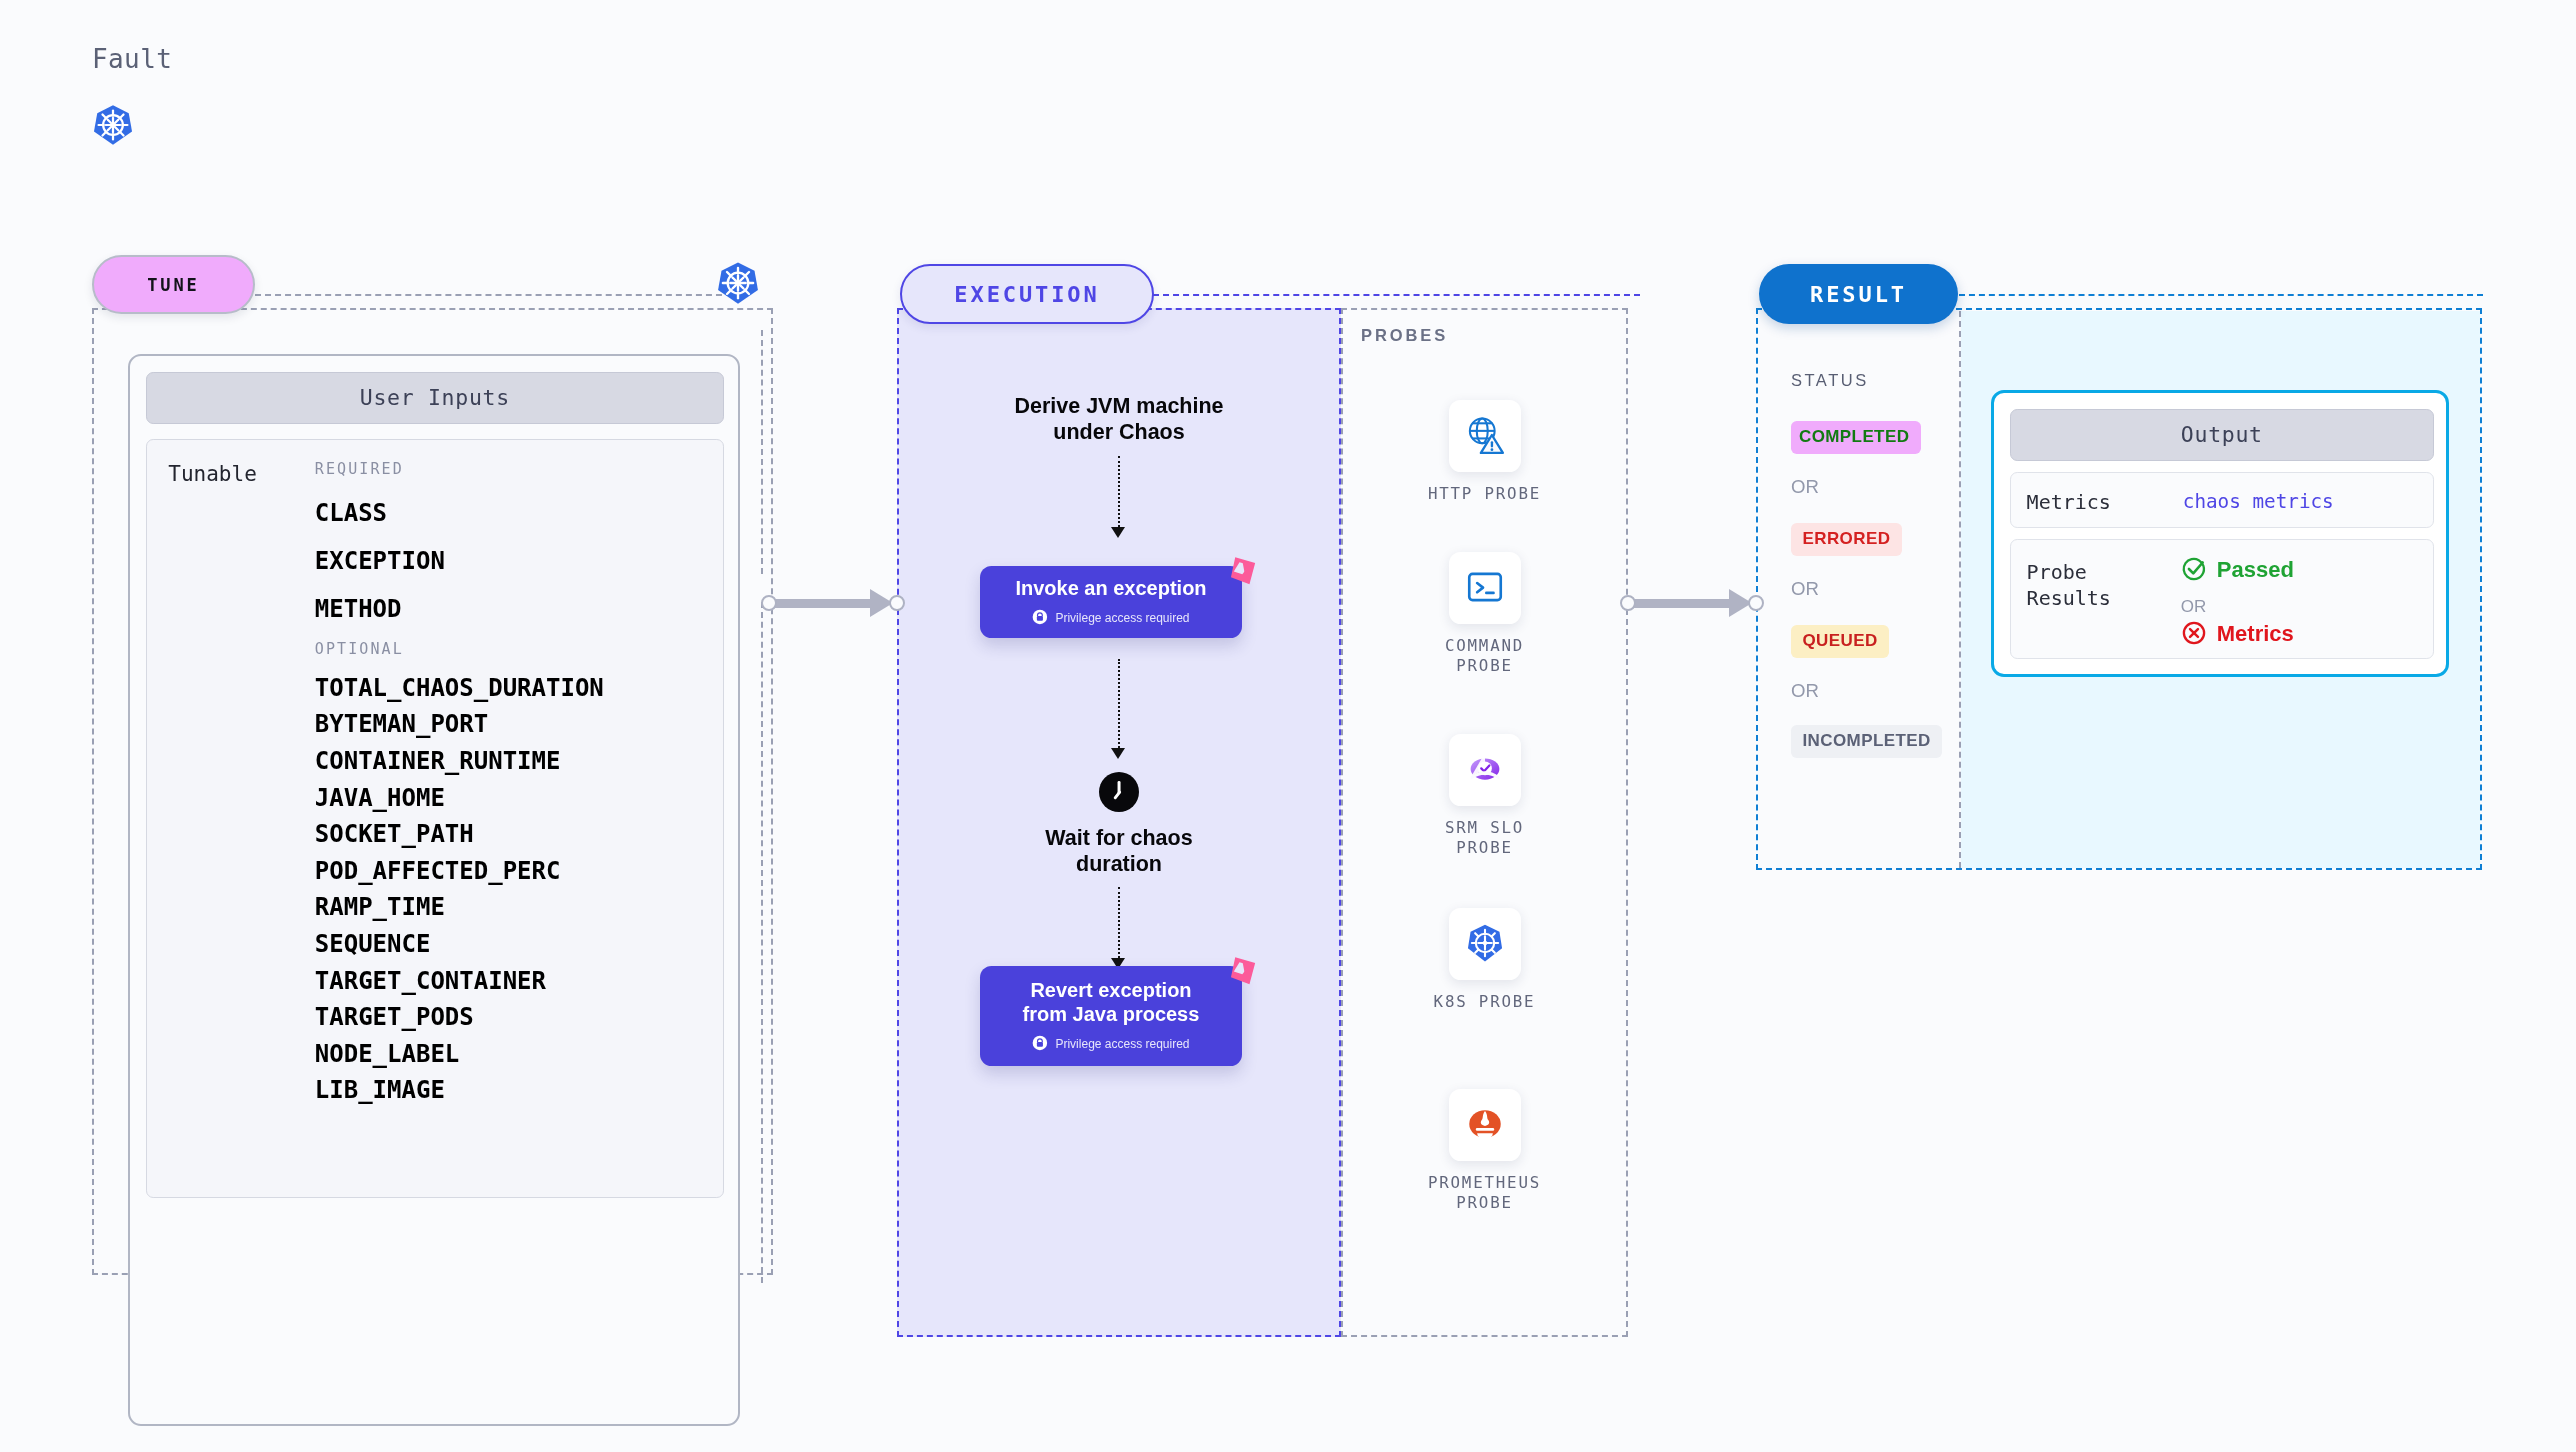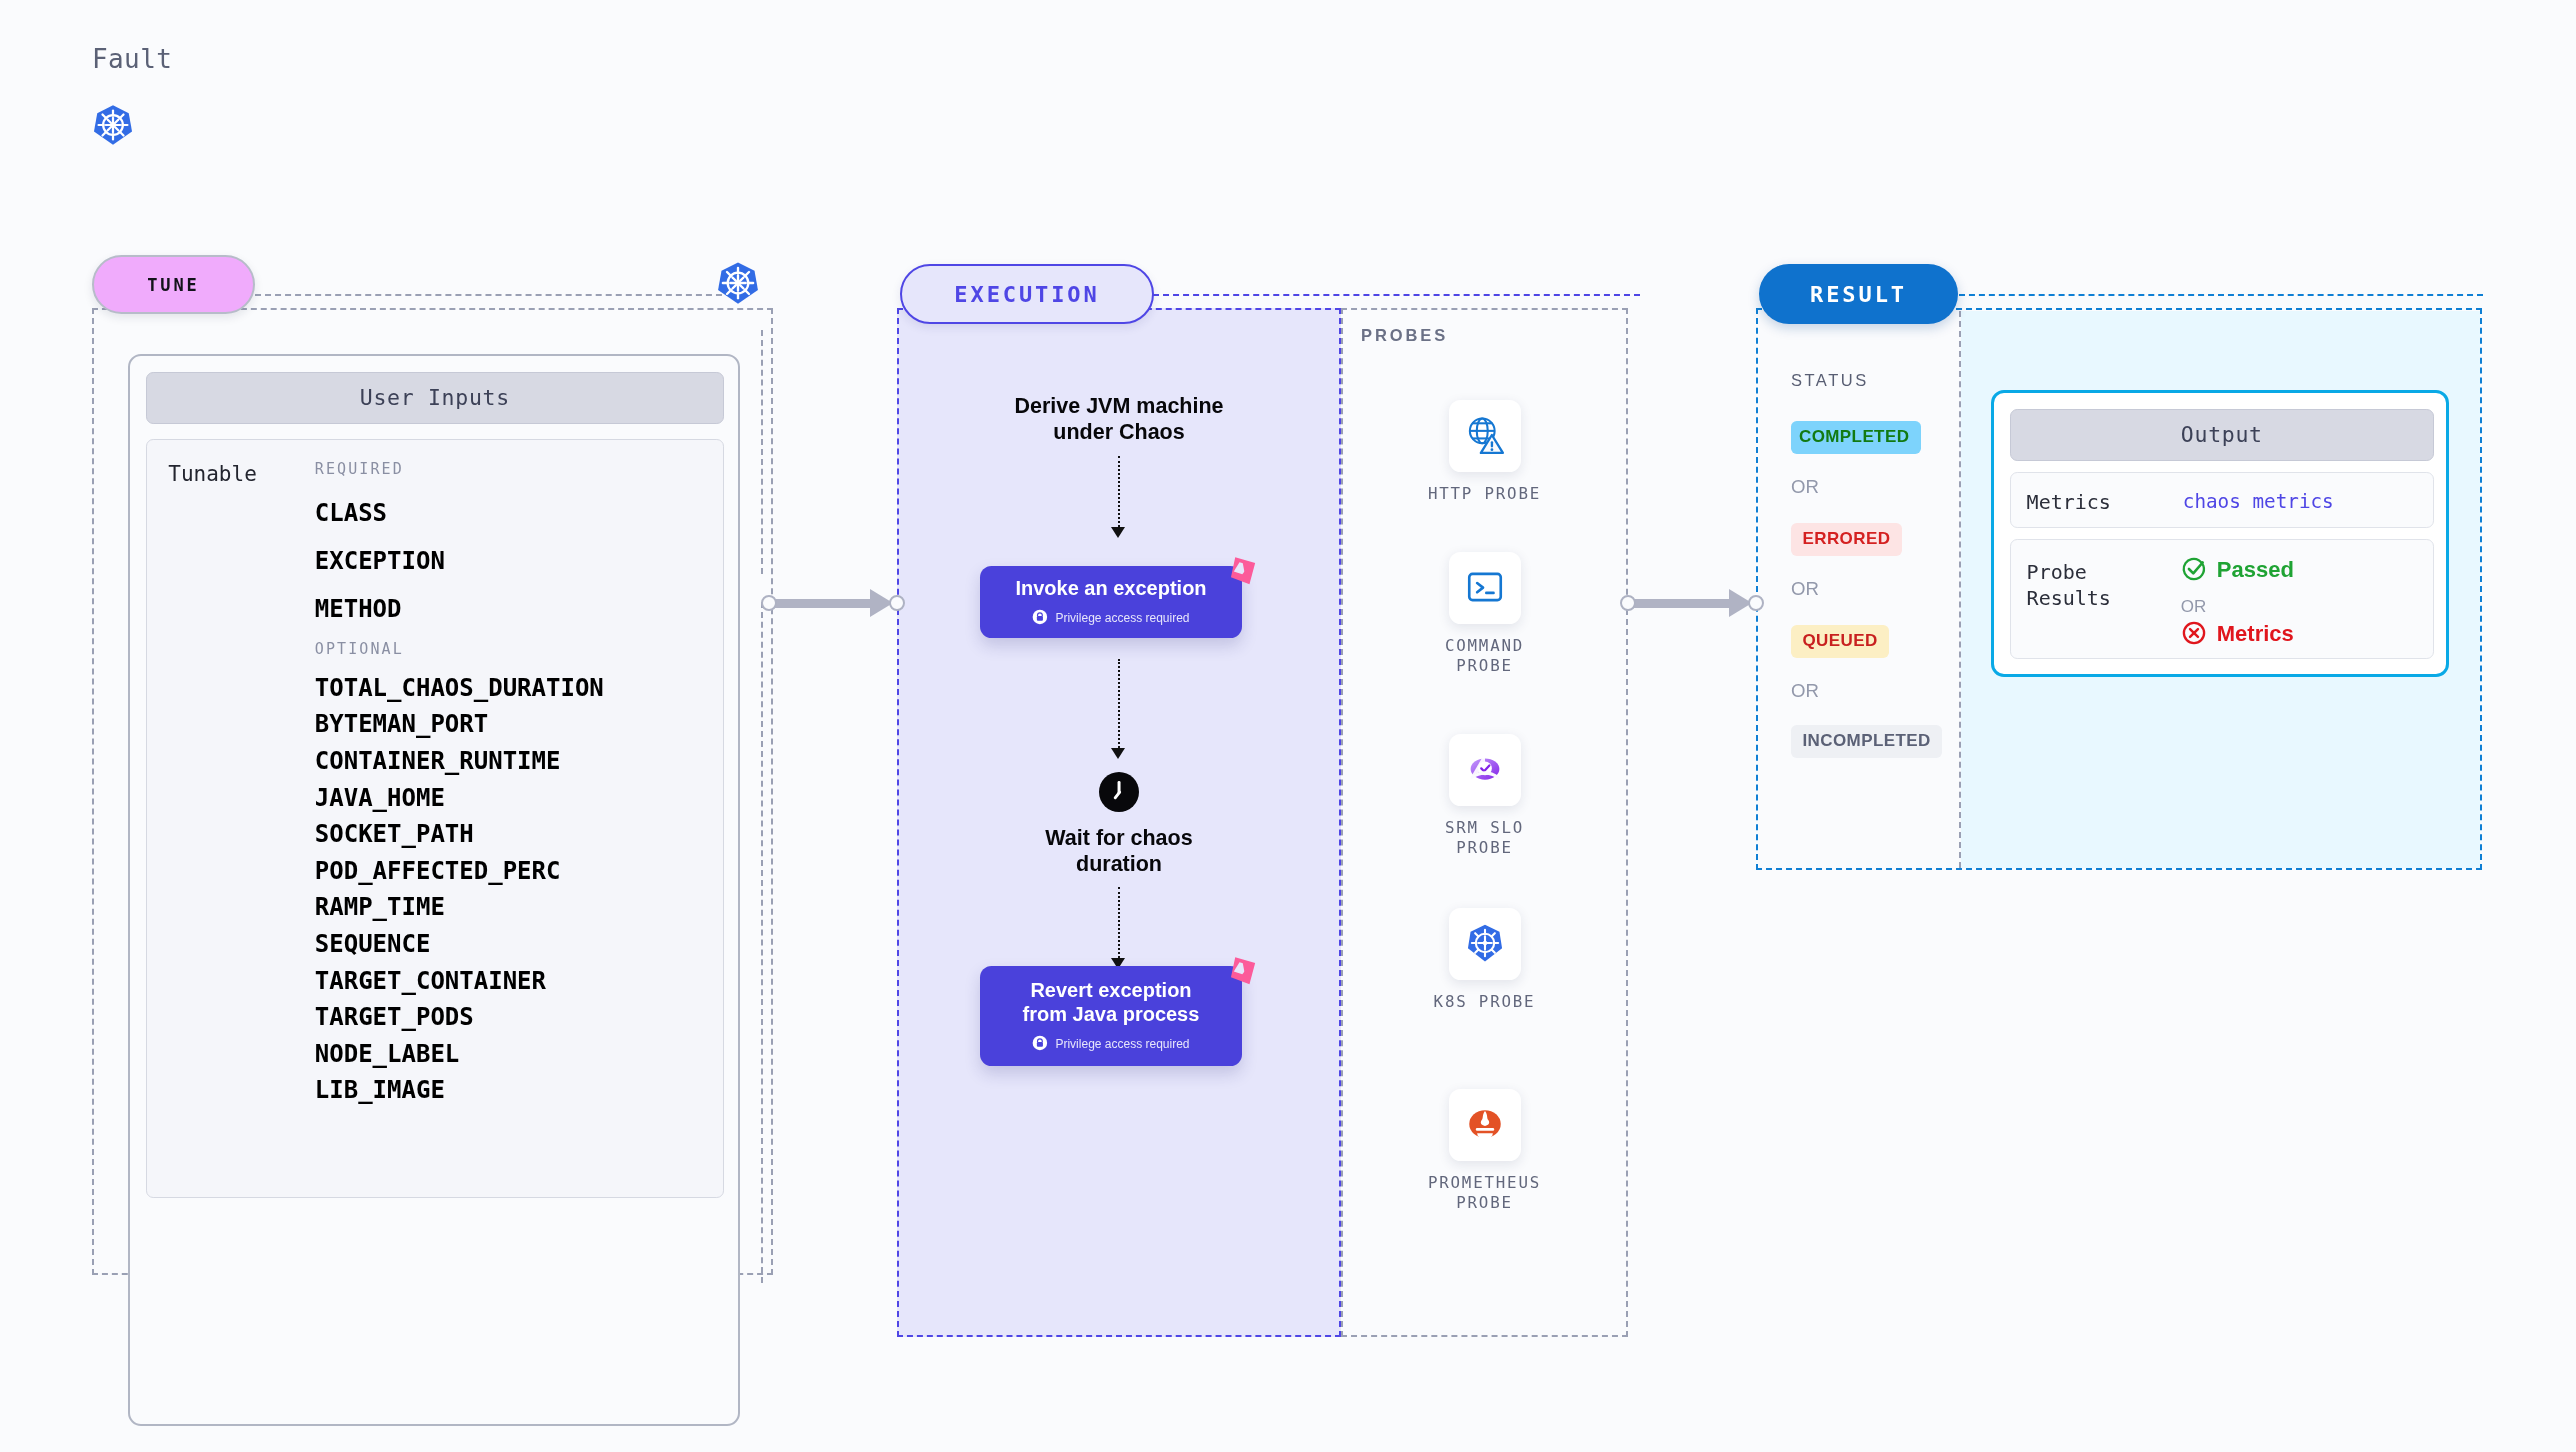--- a/index.html
+++ b/index.html
@@ -557,21 +557,21 @@
 <div class="stage" id="result-box"></div>
 <div id="output-tint"></div>
 <div id="status-divider"></div>
 
 <div class="pill" id="result-pill">
   <span>RESULT</span>
 </div>
 
 <div id="status-label">STATUS</div>
 
-<div class="status-chip" style="top:421px; background:#7dd3fc; color:#127a12;padding-left:8px;">
+<div class="status-chip" style="top:421px; background:#f0abfc; color:#127a12;padding-left:8px;">
   <span>COMPLETED</span>
 </div>
 <div class="or-text" style="top:476px;">OR</div>
 <div class="status-chip" style="top:523px; background:#fde4e4; color:#d42121;">
   <span>ERRORED</span>
 </div>
 <div class="or-text" style="top:578px;">OR</div>
 <div class="status-chip" style="top:625px; background:#fcefc4; color:#c8201f;">
   <span>QUEUED</span>
 </div>

